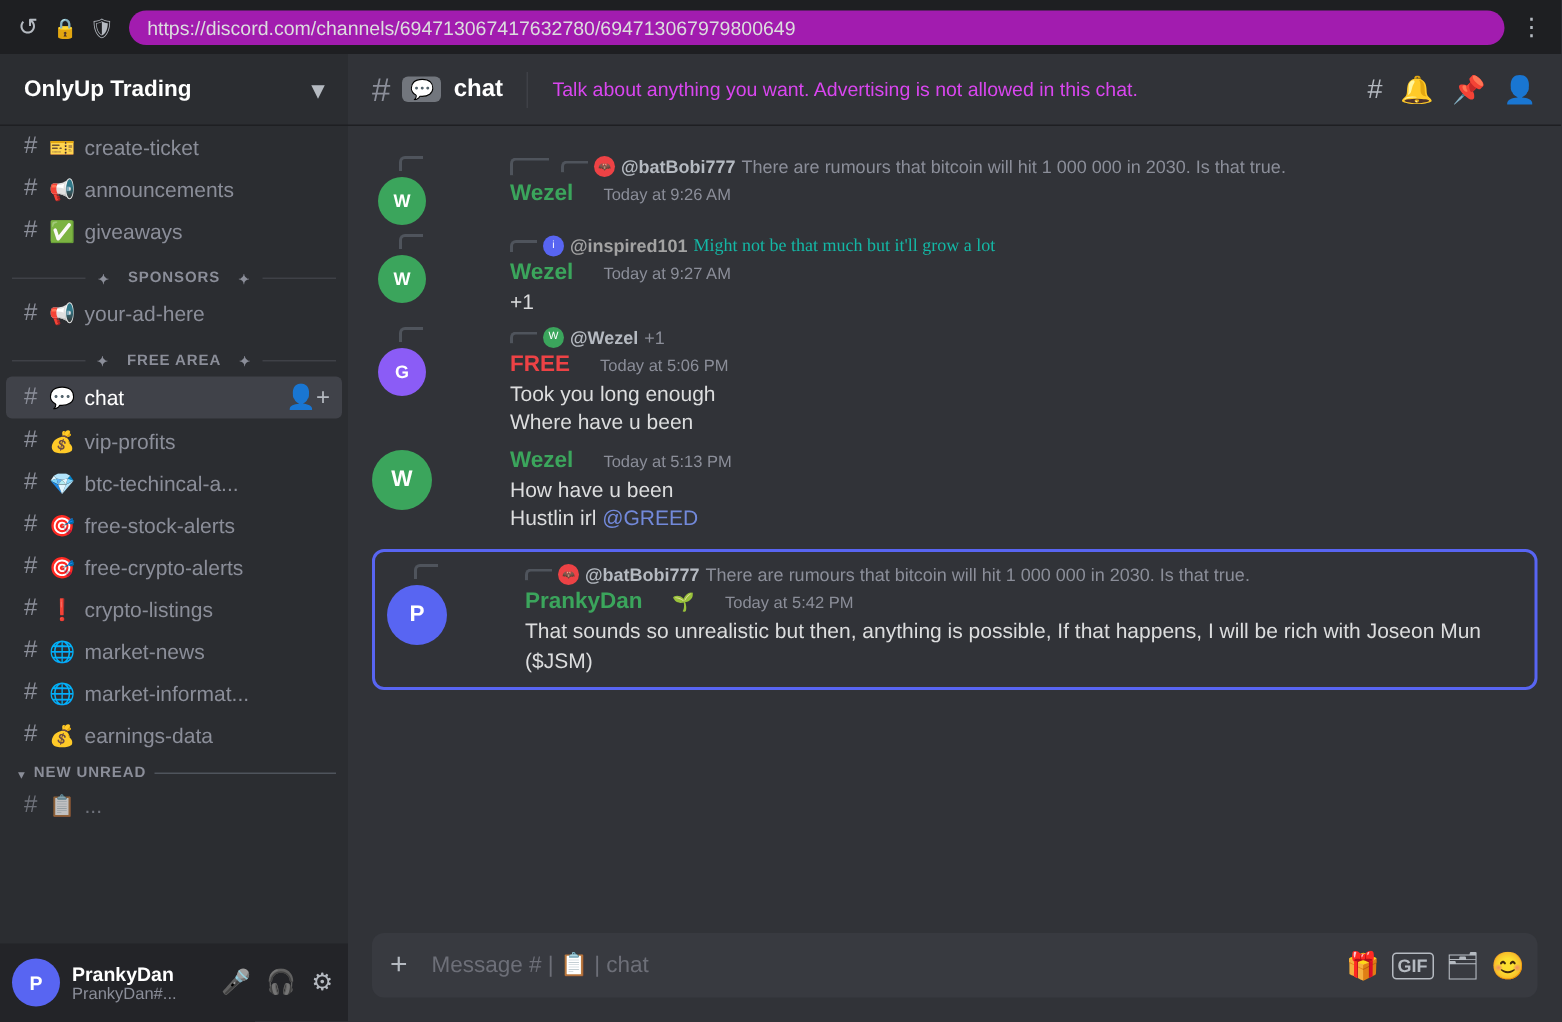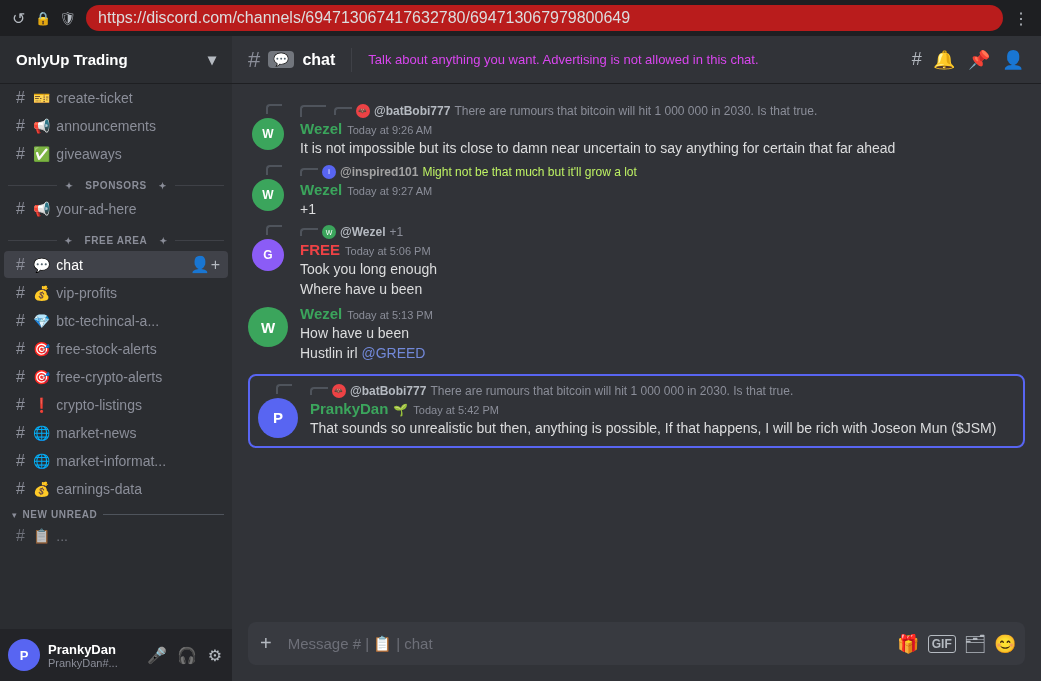--- a/index.html
+++ b/index.html
@@ -43,22 +43,22 @@
     .chat-header .header-actions { display: flex; gap: 12px; color: #b5bac1; font-size: 18px; }
 
     
     .messages-container { flex: 1; overflow-y: auto; padding: 16px 0; }
     .date-divider { display: flex; align-items: center; gap: 8px; padding: 8px 16px; margin: 8px 0; }
     .date-divider .line { flex: 1; height: 1px; background: #3f4147; }
     .date-divider .date-text { font-size: 11px; color: #8b8e99; font-weight: 600; white-space: nowrap; }
 
     .message-group { display: flex; gap: 12px; padding: 2px 16px 2px 16px; margin: 2px 0; position: relative; }
     .avatar { width: 40px; height: 40px; border-radius: 50%; flex-shrink: 0; background: #5865f2; display: flex; align-items: center; justify-content: center; color: #fff; font-weight: 700; font-size: 15px; margin-top: 2px; overflow: hidden; }
-    .message-content { flex: 1; }
-    .message-header { display: flex; align-items: baseline; gap: 5px; margin-bottom: 2px; }
+    .message-content { flex: 1; margin-left: 40px; }
+    .message-header { display: flex; align-items: baseline; gap: 20px; margin-bottom: 2px; }
     .message-author { font-weight: 700; font-size: 15px; }
     .message-time { font-size: 11px; color: #8b8e99; }
     .message-text { font-size: 14px; color: #dcddde; line-height: 1.4; }
     .message-text .mention { color: #7289da; font-weight: 500; }
     .reply-bar { display: flex; align-items: center; gap: 6px; margin-bottom: 2px; padding-left: 4px; font-size: 12px; color: #8b8e99; }
     .reply-bar::before { content: ''; display: inline-block; width: 24px; height: 10px; border-top: 2px solid #4f545c; border-left: 2px solid #4f545c; border-radius: 4px 0 0 0; margin-right: 4px; flex-shrink: 0; }
 
     .color-wezel { color: #3ba55c; }
     .color-greed { color: #ed4245; }
     .color-pranky { color: #3ba55c; }
@@ -79,21 +79,21 @@
   </style>
 </head>
 <body>
 
 <div style="height:36px; background:#1e1f22; display:flex; align-items:center; padding:0 12px; gap:10px; flex-shrink:0;">
   <span style="color:#b5bac1; font-size:16px; cursor:pointer;">↺</span>
   <div style="display:flex; gap:8px; color:#b5bac1; font-size:13px;">
     <span>🔒</span>
     <span>🛡</span>
   </div>
-  <div style="flex:1; background:#b91c1c; border-radius:20px; padding:4px 12px; color:#dcddde; font-size:16px; display:flex; align-items:flex-end;">
+  <div style="flex:1; background:#a21caf; border-radius:20px; padding:4px 12px; color:#dcddde; font-size:13px; display:flex; align-items:flex-end;">
     <span>https://discord.com/channels/694713067417632780/694713067979800649</span>
   </div>
   <span style="color:#b5bac1; font-size:16px;">⋮</span>
 </div>
 
 <div class="main">
 
   <div class="sidebar">
     <div class="sidebar-header">
       <span>OnlyUp Trading</span>
@@ -237,35 +237,34 @@
           <div class="reply-bar" style="display:flex; align-items:center; gap:4px; margin-bottom:2px; font-size:12px; color:#8b8e99; padding-left:0;">
             <span style="display:inline-block; width:18px; height:8px; border-top:2px solid #4f545c; border-left:2px solid #4f545c; border-radius:4px 0 0 0; flex-shrink:0;"></span>
             <span style="width:14px; height:14px; border-radius:50%; background:#ed4245; display:inline-flex; align-items:center; justify-content:center; font-size:7px; color:#fff; flex-shrink:0;">🦇</span>
             <span style="color:#b5bac1; font-weight:600;">@batBobi777</span>
             <span style="color:#8b8e99; overflow:hidden; text-overflow:ellipsis; white-space:nowrap;">There are rumours that bitcoin will hit 1 000 000 in 2030. Is that true.</span>
           </div>
           <div class="message-header">
             <span class="message-author color-wezel">Wezel</span>
             <span class="message-time">Today at 9:26 AM</span>
           </div>
-          <div class="message-text">It is not impossible but its close to damn near uncertain to say anything for certain that far ahead</div>
         </div>
       </div>
 
       <div class="message-group">
         <div style="width:40px; display:flex; flex-direction:column; align-items:center; flex-shrink:0;">
           <div style="width:16px; height:10px; border-top:2px solid #4f545c; border-left:2px solid #4f545c; border-radius:4px 0 0 0; margin-left:12px; margin-bottom:2px;"></div>
           <div class="avatar" style="background:#3ba55c; width:32px; height:32px; font-size:12px;">W</div>
         </div>
         <div class="message-content">
           <div style="display:flex; align-items:center; gap:4px; margin-bottom:2px; font-size:12px; color:#8b8e99;">
             <span style="display:inline-block; width:18px; height:8px; border-top:2px solid #4f545c; border-left:2px solid #4f545c; border-radius:4px 0 0 0; flex-shrink:0;"></span>
             <span style="width:14px; height:14px; border-radius:50%; background:#5865f2; display:inline-flex; align-items:center; justify-content:center; font-size:7px; color:#fff; flex-shrink:0;">i</span>
             <span style="color:#a3a3a3; font-weight:600;">@inspired101</span>
-            <span style="color:#bef264; overflow:hidden; text-overflow:ellipsis; white-space:nowrap;">Might not be that much but it'll grow a lot</span>
+            <span style="color:#14b8a6; overflow:hidden; text-overflow:ellipsis; white-space:nowrap;font-family:Liberation Serif, serif;">Might not be that much but it'll grow a lot</span>
           </div>
           <div class="message-header">
             <span class="message-author color-wezel">Wezel</span>
             <span class="message-time">Today at 9:27 AM</span>
           </div>
           <div class="message-text">+1</div>
         </div>
       </div>
 
       <div class="message-group">

